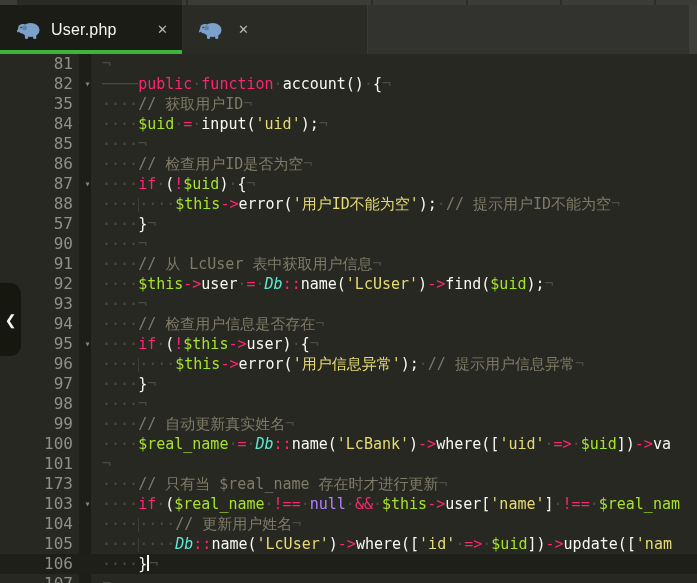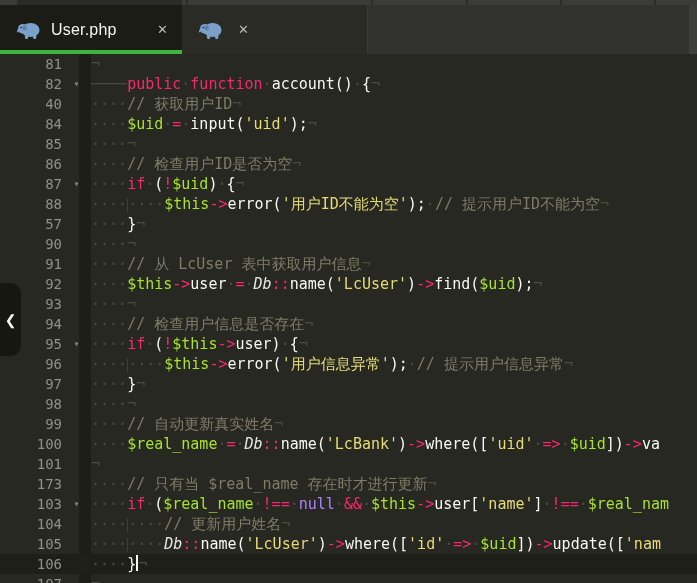--- a/index.html
+++ b/index.html
@@ -27,30 +27,30 @@
   .tab .icon{width:26px;height:20px;margin:0 9px 0 7px;flex:none;}
   .tab .label{flex:1;letter-spacing:.2px;}
   .tab .close{flex:none;color:#b9b9b3;font-size:13px;padding:2px 5px;cursor:pointer;}
   .tab:nth-child(2){width:186px;}
 
   
   .editor{position:relative;height:529px;overflow:hidden;background:#272822;}
   .gutter-strip{position:absolute;left:79px;top:0;width:12px;height:100%;background:#1d1e18;}
   .line{display:flex;height:20px;line-height:20px;font-size:15px;white-space:pre;position:relative;}
   .line.current{background:#1e1f18;}
-  .ln{width:62px;flex:none;text-align:right;color:#8f908a;font-size:14px;z-index:1;}
+  .ln{width:62px;flex:none;text-align:right;color:#8f908a;font-size:16px;z-index:1;margin-left:11px;}
   .fold{width:29px;flex:none;text-align:center;color:#8f908a;font-size:10px;line-height:20px;opacity:.9;z-index:1;cursor:pointer;}
   .code{flex:1;white-space:pre;z-index:1;}
 
   
   .tk-kw {color:#f92672;}
   .tk-var{color:#a6e22e;}
   .tk-pln{color:#f8f8f2;}
   .tk-str{color:#e6db74;}
-  .tk-cls{color:#e5e5e5;font-style:italic;}
+  .tk-cls{color:#5eead4;font-style:italic;}
   .tk-cst{color:#ae81ff;text-align:right;}
   .tk-com{color:#7f7b67;}
   .tk-ws {color:#4b4c41;}
   .tk-gd{display:inline-block;width:0;height:14px;border-left:1px solid #3d3e34;vertical-align:middle;}
   .tk-cur{display:inline-block;width:2px;height:16px;background:#f8f8f0;vertical-align:-2px;}
 
   
   .side-handle{
     position:absolute;left:0;top:229px;width:21px;height:73px;
     background:#16170f;border-radius:0 11px 11px 0;
@@ -103,21 +103,21 @@
           </svg></span>
         <span class="close">✕</span>
       </div>
     </div>
 
   <div class="editor" id="editor">
     <div class="gutter-strip"></div>
     <div id="lines">
         <div class="line"><span class="ln">81</span><span class="fold"></span><span class="code"><span class="tk-ws">¬</span></span></div>
         <div class="line"><span class="ln">82</span><span class="fold">▾</span><span class="code"><span class="tk-ws">────</span><span class="tk-kw">public</span><span class="tk-ws">·</span><span class="tk-kw">function</span><span class="tk-ws">·</span><span class="tk-pln">account()</span><span class="tk-ws">·</span><span class="tk-pln">{</span><span class="tk-ws">¬</span></span></div>
-        <div class="line"><span class="ln">40</span><span class="fold"></span><span class="code"><span class="tk-ws">····</span><span class="tk-com">// 获取用户ID</span><span class="tk-ws">¬</span></span></div>
+        <div class="line"><span class="ln">35</span><span class="fold"></span><span class="code"><span class="tk-ws">····</span><span class="tk-com">// 获取用户ID</span><span class="tk-ws">¬</span></span></div>
         <div class="line"><span class="ln">84</span><span class="fold"></span><span class="code"><span class="tk-ws">····</span><span class="tk-var">$uid</span><span class="tk-ws">·</span><span class="tk-kw">=</span><span class="tk-ws">·</span><span class="tk-pln">input(</span><span class="tk-str">'uid'</span><span class="tk-pln">);</span><span class="tk-ws">¬</span></span></div>
         <div class="line"><span class="ln">85</span><span class="fold"></span><span class="code"><span class="tk-ws">····¬</span></span></div>
         <div class="line"><span class="ln">86</span><span class="fold"></span><span class="code"><span class="tk-ws">····</span><span class="tk-com">// 检查用户ID是否为空</span><span class="tk-ws">¬</span></span></div>
         <div class="line"><span class="ln">87</span><span class="fold">▾</span><span class="code"><span class="tk-ws">····</span><span class="tk-kw">if</span><span class="tk-ws">·</span><span class="tk-pln">(</span><span class="tk-kw">!</span><span class="tk-var">$uid</span><span class="tk-pln">)</span><span class="tk-ws">·</span><span class="tk-pln">{</span><span class="tk-ws">¬</span></span></div>
         <div class="line"><span class="ln">88</span><span class="fold"></span><span class="code"><span class="tk-ws">····</span><span class="tk-gd"></span><span class="tk-ws">····</span><span class="tk-var">$this</span><span class="tk-kw">-&gt;</span><span class="tk-pln">error(</span><span class="tk-str">'用户ID不能为空'</span><span class="tk-pln">);</span><span class="tk-ws">·</span><span class="tk-com">// 提示用户ID不能为空</span><span class="tk-ws">¬</span></span></div>
         <div class="line"><span class="ln">57</span><span class="fold"></span><span class="code"><span class="tk-ws">····</span><span class="tk-pln">}</span><span class="tk-ws">¬</span></span></div>
         <div class="line"><span class="ln">90</span><span class="fold"></span><span class="code"><span class="tk-ws">····¬</span></span></div>
         <div class="line"><span class="ln">91</span><span class="fold"></span><span class="code"><span class="tk-ws">····</span><span class="tk-com">// 从 LcUser 表中获取用户信息</span><span class="tk-ws">¬</span></span></div>
         <div class="line"><span class="ln">92</span><span class="fold"></span><span class="code"><span class="tk-ws">····</span><span class="tk-var">$this</span><span class="tk-kw">-&gt;</span><span class="tk-pln">user</span><span class="tk-ws">·</span><span class="tk-kw">=</span><span class="tk-ws">·</span><span class="tk-cls">Db</span><span class="tk-kw">::</span><span class="tk-pln">name(</span><span class="tk-str">'LcUser'</span><span class="tk-pln">)</span><span class="tk-kw">-&gt;</span><span class="tk-pln">find(</span><span class="tk-var">$uid</span><span class="tk-pln">);</span><span class="tk-ws">¬</span></span></div>
         <div class="line"><span class="ln">93</span><span class="fold"></span><span class="code"><span class="tk-ws">····¬</span></span></div>

